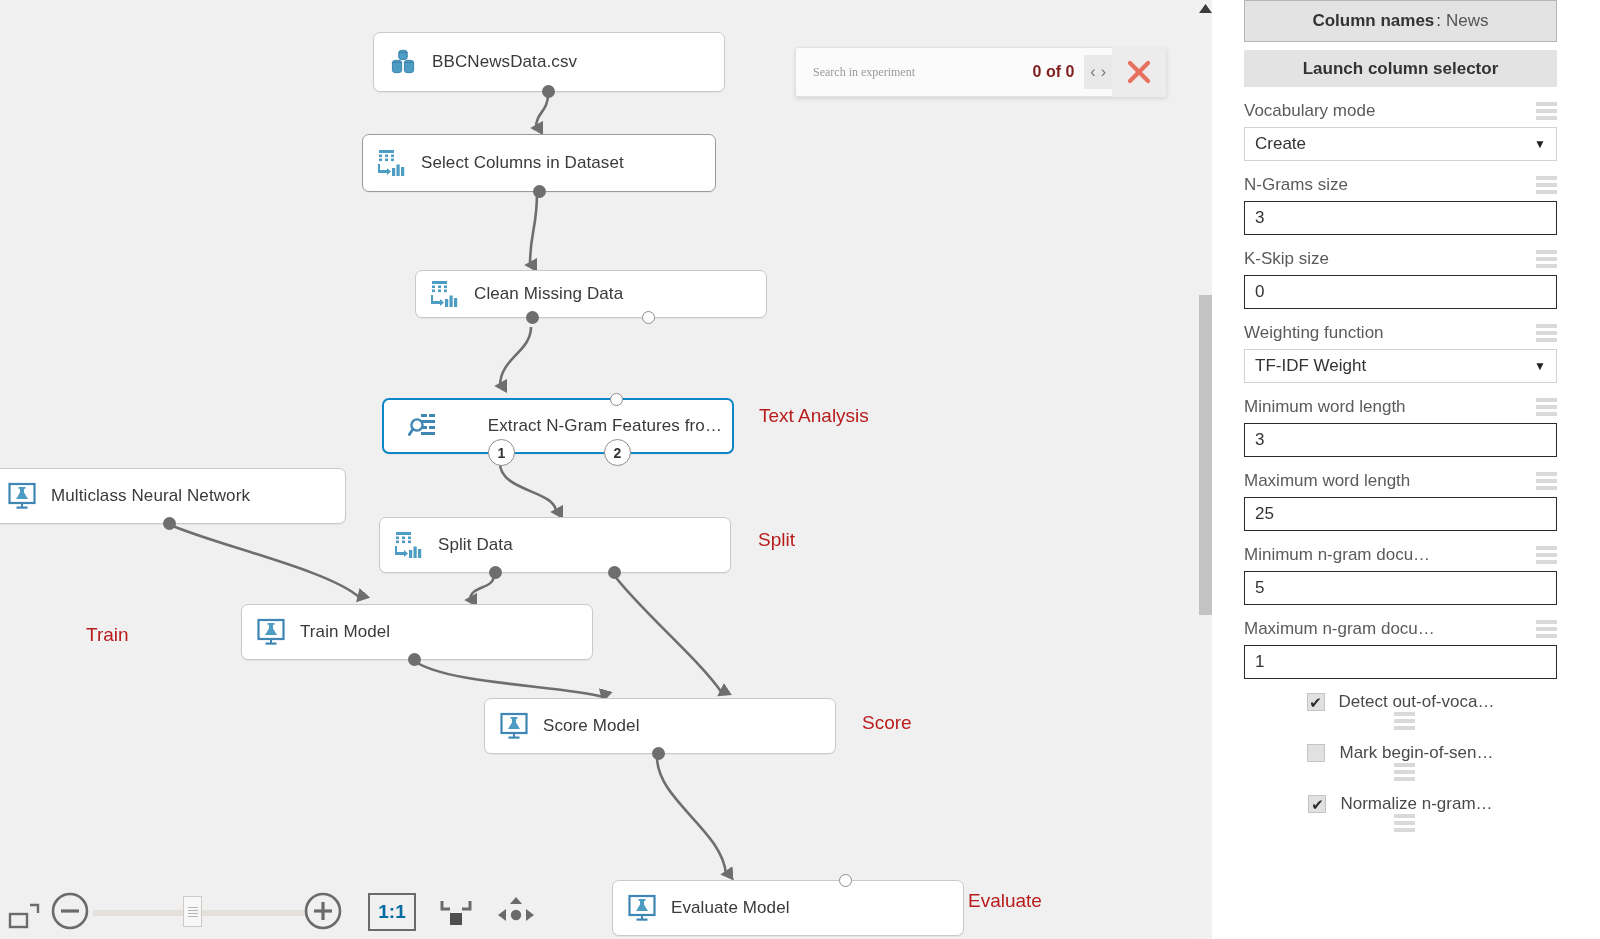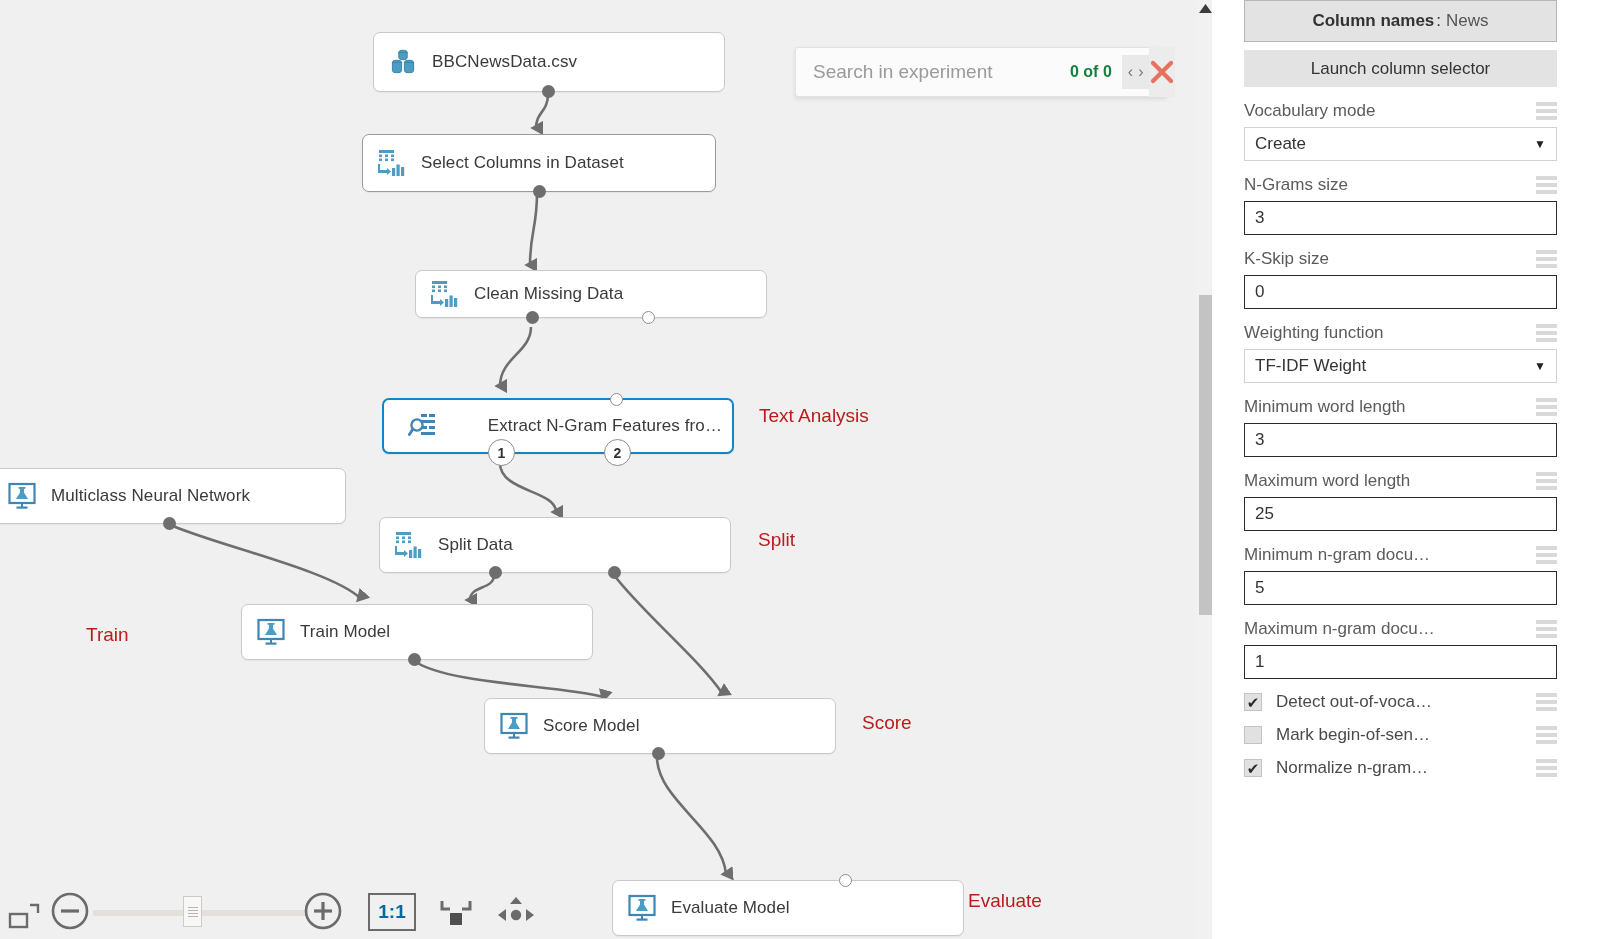--- a/index.html
+++ b/index.html
@@ -46,25 +46,25 @@
 
   
   #searchbox{
     position:absolute;left:795px;top:47px;width:372px;height:50px;
     background:#fbfbfb;border:1px solid #e2e2e2;border-radius:3px;
     box-shadow:0 2px 4px rgba(0,0,0,.10);
     display:flex;align-items:center;box-sizing:border-box;
   }
   #searchInput{
     border:0;outline:0;background:transparent;flex:1 1 auto;
-    font-family:Liberation Sans, sans-serif;font-size:19px;color:#9a9a9a;
+    font-family:Liberation Serif, serif;font-size:12px;color:#9a9a9a;
     padding-left:17px;height:100%;
   }
   #searchInput::placeholder{color:#9a9a9a;}
-  .s-count{font-size:16px;font-weight:bold;color:#15803d;padding:0 10px;white-space:nowrap;}
+  .s-count{font-size:16px;font-weight:bold;color:#7f1d1d;padding:0 10px;white-space:nowrap;}
   .s-nav{background:#e9e9e9;height:34px;display:flex;align-items:center;padding:0 6px;gap:5px;}
   .s-nav span{font-size:16px;color:#777;cursor:default;}
   .s-close{background:#ececec;height:50px;width:54px;display:flex;align-items:center;justify-content:center;}
 
   
   #vscroll{position:absolute;left:1196px;top:0;width:16px;height:939px;background:#f1f1f1;}
   #vthumb{position:absolute;left:1199px;top:295px;width:13px;height:320px;background:#c3c3c3;}
   #vup{position:absolute;left:1199px;top:4px;width:13px;height:12px;display:flex;align-items:flex-start;justify-content:center;}
 
   
@@ -82,37 +82,37 @@
   }
   .colnames{
     margin-top:0;height:42px;background:#e3e3e3;border:1px solid #b6b6b6;box-sizing:border-box;
     display:flex;align-items:center;justify-content:center;font-size:17px;color:#333;
   }
   .colnames b{font-weight:bold;margin-right:2px;}
   .colnames .cv{color:#555;margin-left:5px;}
   .launchbtn{
     margin-top:8px;height:37px;background:#e3e3e3;border:0;width:100%;
     font-family:"Liberation Sans",sans-serif;font-size:17px;color:#333;cursor:pointer;
-    display:flex;align-items:center;justify-content:center;
+    display:flex;align-items:center;justify-content:center;font-weight:bold;
   }
   .field{margin-top:14px;}
   .frow{display:flex;align-items:center;justify-content:space-between;}
   .flabel{font-size:17px;color:#5b5b5b;white-space:nowrap;overflow:hidden;text-overflow:ellipsis;}
   .hamb{display:flex;flex-direction:column;gap:3px;flex:0 0 auto;margin-left:8px;}
   .hamb i{display:block;width:21px;height:4px;background:#d9d9d9;}
   .inp{
     margin-top:6px;height:34px;border:1.5px solid #2b2b2b;box-sizing:border-box;background:#fff;
     display:flex;align-items:center;padding-left:10px;font-size:17px;color:#333;
   }
   .sel{
     margin-top:6px;height:34px;border:1px solid #d2d2d2;box-sizing:border-box;background:#fff;
     display:flex;align-items:center;padding:0 10px;font-size:17px;color:#333;justify-content:space-between;
   }
   .sel .car{font-size:12px;color:#222;}
-  .chkrow{display:flex;align-items:center;margin-top:13px;justify-content:space-between;}
+  .chkrow{display:flex;align-items:center;margin-top:13px;justify-content:space-between;flex-direction:column;}
   .chkleft{display:flex;align-items:center;gap:14px;min-width:0;}
   .cbox{width:18px;height:18px;background:#e1e1e1;border:1px solid #c4c4c4;box-sizing:border-box;
         display:flex;align-items:center;justify-content:center;flex:0 0 auto;}
   .cbox.on:after{content:"✔";font-size:15px;color:#2b2b2b;line-height:1;}
   .chktext{font-size:17px;color:#4a4a4a;white-space:nowrap;overflow:hidden;text-overflow:ellipsis;}
 </style>
 </head>
 <body>
 
 <div id="app">

